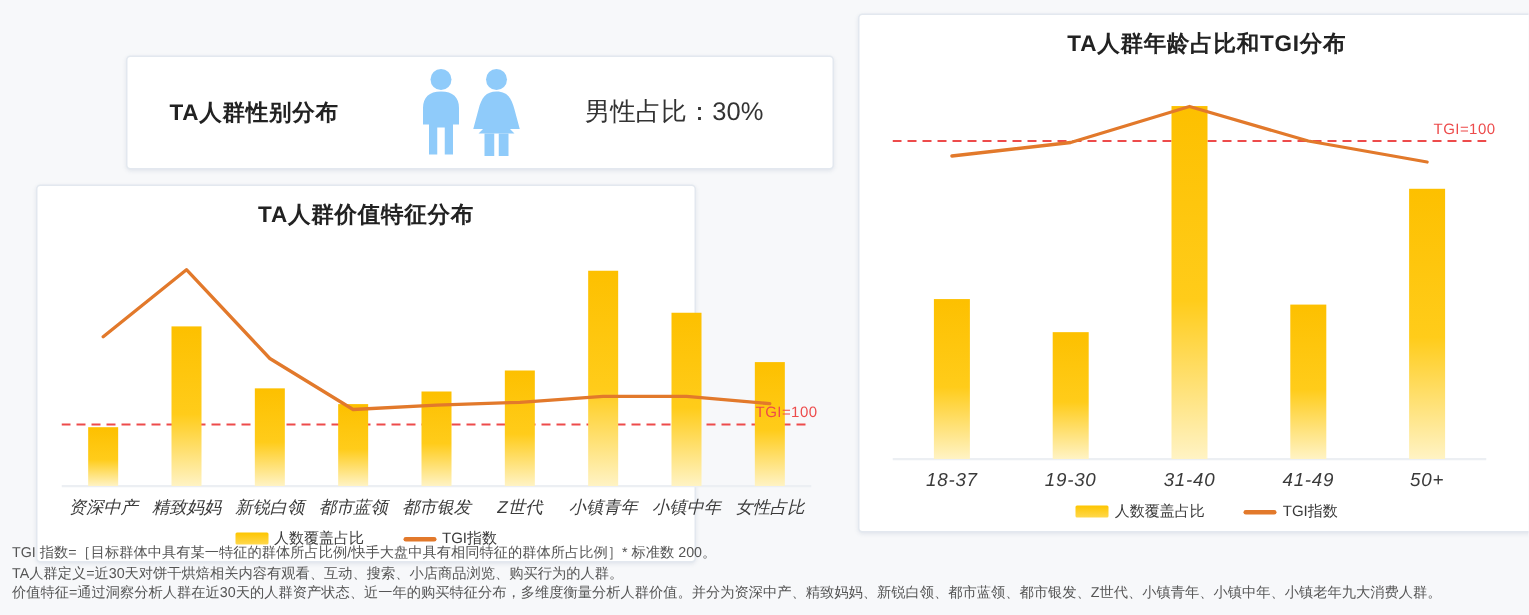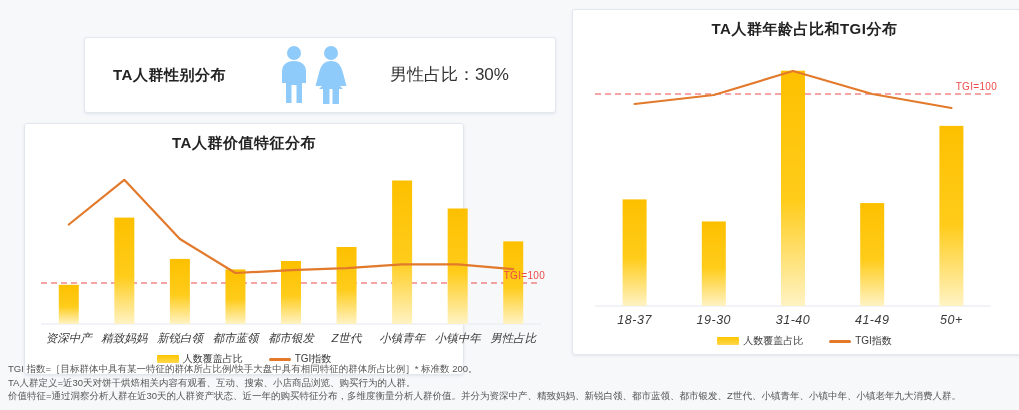--- a/index.html
+++ b/index.html
@@ -112,21 +112,21 @@
 
   <div class="xlabels" id="value-xlabels" style="top:207px;left:16px;width:500px;">
       <span>资深中产</span>
       <span>精致妈妈</span>
       <span>新锐白领</span>
       <span>都市蓝领</span>
       <span>都市银发</span>
       <span>Z世代</span>
       <span>小镇青年</span>
       <span>小镇中年</span>
-      <span>男性占比</span>
+      <span>女性占比</span>
     </div>
 
   <div class="legend" id="value-legend" style="top:228px;">
       <div class="item">
         <span class="swatch-bar"></span>
         <span>人数覆盖占比</span>
       </div>
       <div class="item">
         <span class="swatch-line"></span>
         <span>TGI指数</span>

